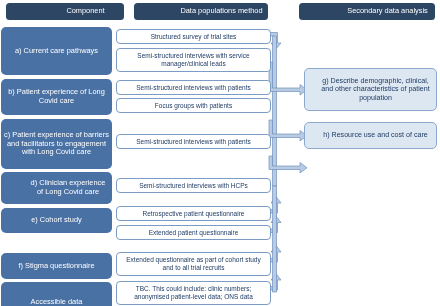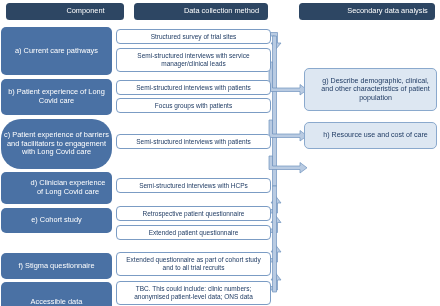--- a/index.html
+++ b/index.html
@@ -96,33 +96,33 @@
       <path d="M265,290 L277.5,290 L277.5,280 L281,280 L276,273.5 L271,280 L274.5,280 L274.5,286.5 L265,286.5 Z"></path>
 
       <path d="M272.5,186 L276.5,186 L276.5,292 L272.5,292 Z"></path>
     </g>
   </svg>
 
   <div class="box header-box" style="left:6px; top:3px; width:118px; height:17px;">
     <span>Component</span>
   </div>
   <div class="box header-box" style="left:134px; top:3px; width:134px; height:17px;">
-    <span>Data collection method</span>
+    <span>Data populations method</span>
   </div>
   <div class="box header-box" style="left:299px; top:3px; width:136px; height:17px;">
     <span>Secondary data analysis</span>
   </div>
 
   <div class="box component-box" style="left:1px; top:27px; width:111px; height:48px;">
     <span>a) Current care pathways</span>
   </div>
   <div class="box component-box" style="left:1px; top:79px; width:111px; height:36px;">
     <span>b) Patient experience of Long Covid care</span>
   </div>
-  <div class="box component-box" style="left:1px; top:119px; width:111px; height:50px;border-radius:20px;">
+  <div class="box component-box" style="left:1px; top:119px; width:111px; height:50px;">
     <span>c) Patient experience of barriers and facilitators to engagement with Long Covid care</span>
   </div>
   <div class="box component-box" style="left:1px; top:172px; width:111px; height:32px;padding-left:26px;">
     <span>d) Clinician experience of Long Covid care</span>
   </div>
   <div class="box component-box" style="left:1px; top:208px; width:111px; height:25px;justify-content:center;">
     <span>e) Cohort study</span>
   </div>
   <div class="box component-box" style="left:1px; top:253px; width:111px; height:26px;">
     <span>f) Stigma questionnaire</span>

